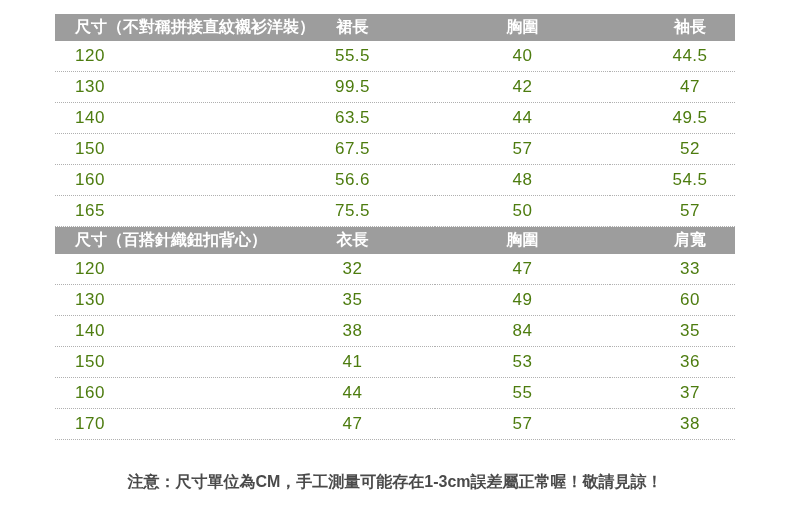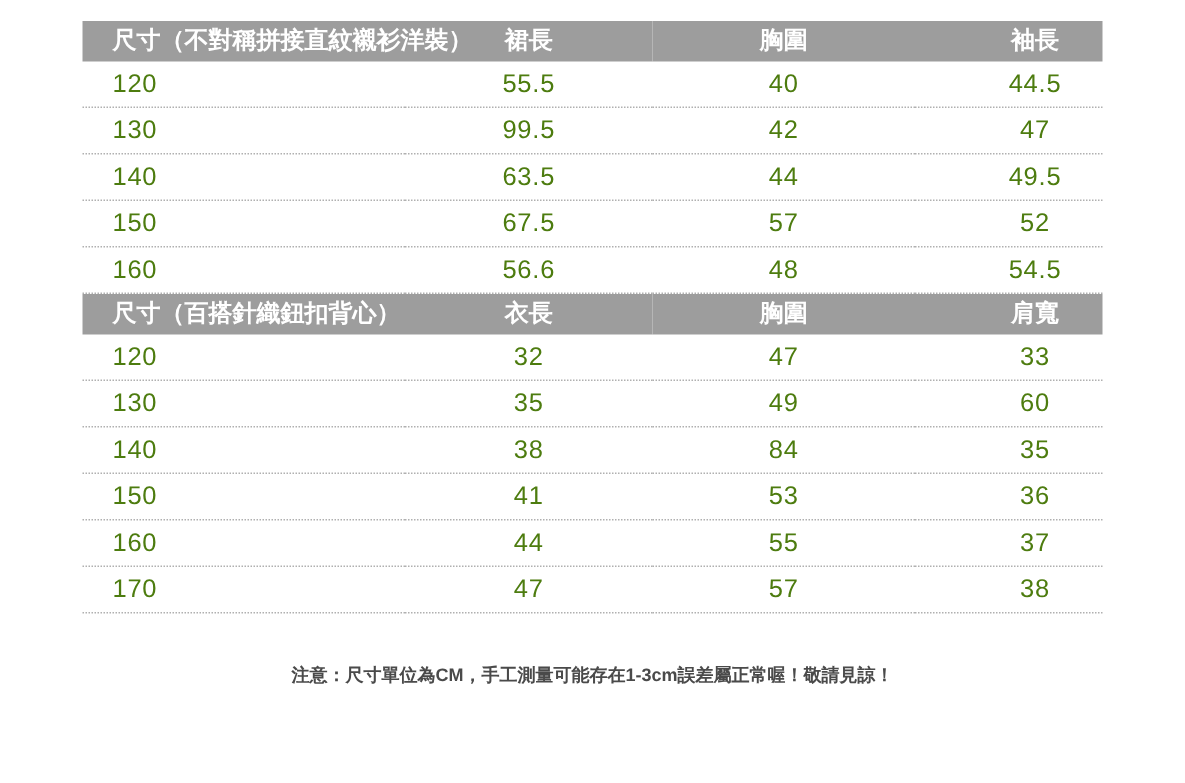--- a/index.html
+++ b/index.html
@@ -55,21 +55,21 @@
     text-align: center;
   }
   table.size-table th:nth-child(4),
   table.size-table td:nth-child(4) {
     text-align: center;
     padding-left: 35px;
   }
   .note {
     margin-top: 31px;
     text-align: center;
-    font-size: 12px;
+    font-size: 16px;
     font-weight: bold;
     color: #4a4a4a;
     line-height: 21px;
   }
 </style>
 </head>
 <body>
 
 <div class="page">
 
@@ -111,20 +111,26 @@
           <td>150</td>
           <td>67.5</td>
           <td>57</td>
           <td>52</td>
         </tr>
         <tr>
           <td>160</td>
           <td>56.6</td>
           <td>48</td>
           <td>54.5</td>
+        </tr>
+        <tr>
+          <td>165</td>
+          <td>75.5</td>
+          <td>50</td>
+          <td>57</td>
         </tr>
       </tbody>
   </table>
 
   <table class="size-table">
     <colgroup>
       <col style="width:215px">
       <col style="width:165px">
       <col style="width:175px">
       <col style="width:125px">

